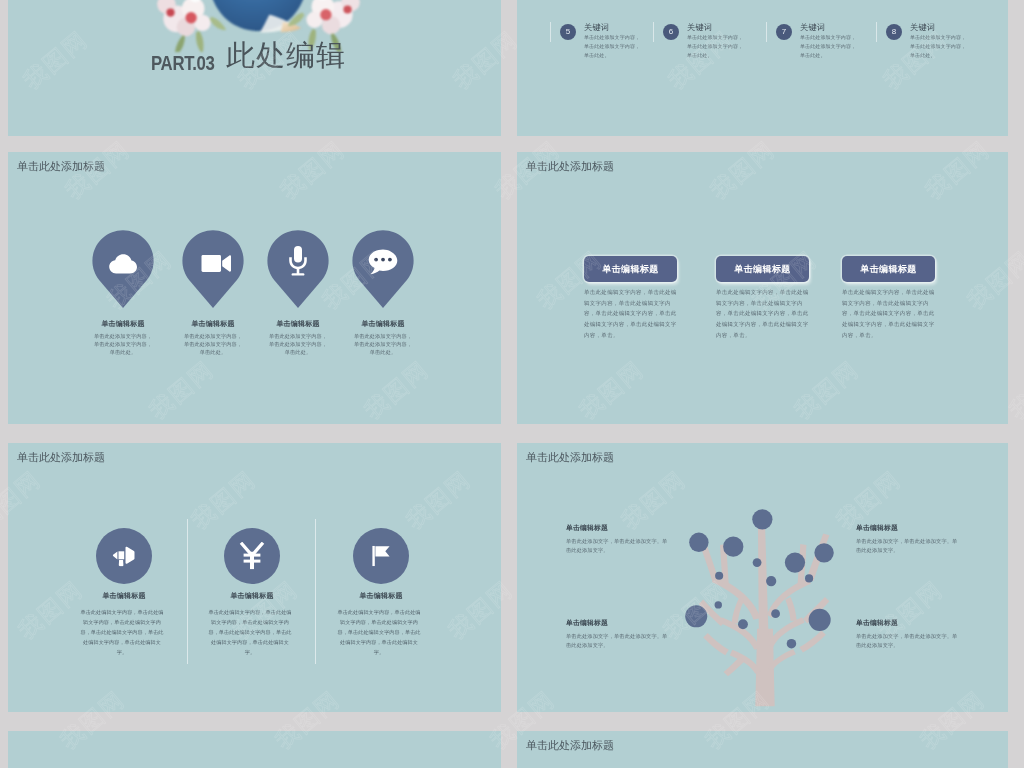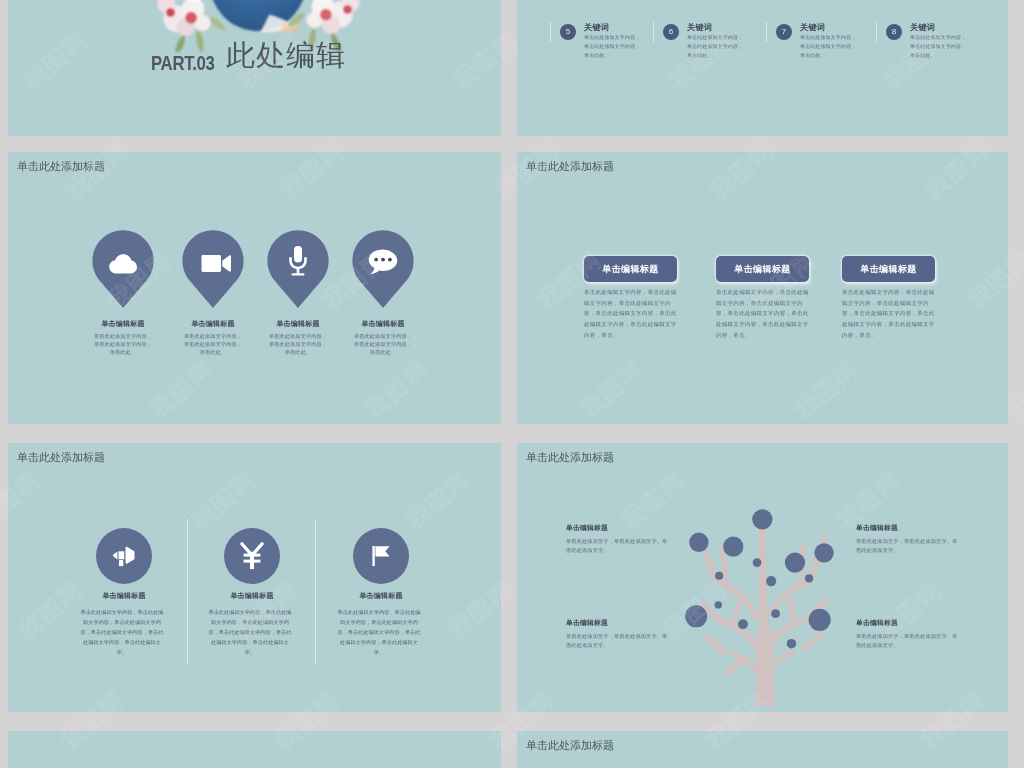--- a/index.html
+++ b/index.html
@@ -25,21 +25,21 @@
       transform:scaleX(.84);transform-origin:left top;}
   #s-cover .big{position:absolute;left:218px;top:38px;font-size:29px;color:#4a545a;
       letter-spacing:1px;font-family:"Liberation Serif",serif;line-height:1.2;text-align:right;}
   #s-cover .deco{position:absolute;left:144px;top:-68px;width:212px;height:120px;filter:blur(.8px);}
 
   
   .kw{position:absolute;top:22px;width:104px;}
   .kw .num{position:absolute;left:0;top:2px;width:16px;height:16px;border-radius:50%;
       background:#4a5a7c;color:#e6ebf2;font-size:8px;line-height:16px;text-align:center;
       font-family:"Liberation Sans",sans-serif;}
-  .kw .lb{position:absolute;left:24px;top:0px;font-size:8.2px;font-weight:bold;color:#3e4a54;letter-spacing:.2px;white-space:nowrap;}
+  .kw .lb{position:absolute;left:24px;top:0px;font-size:8.2px;font-weight:normal;color:#3e4a54;letter-spacing:.2px;white-space:nowrap;}
   .kw .bd{position:absolute;left:24px;top:11px;width:57px;font-size:5px;line-height:1.8;
       color:#5d6d76;letter-spacing:.1px;}
   .kw .bar{position:absolute;left:-10px;top:0px;width:1px;height:20px;background:rgba(255,255,255,.5);}
 
   
   .pin{position:absolute;width:62px;height:78px;}
   .pin svg{display:block;}
   .pl{position:absolute;width:62px;text-align:center;}
   .pl .lb{font-size:7px;font-weight:bold;color:#3e4a54;letter-spacing:.2px;white-space:nowrap;
           margin-left:-24px;width:110px;}

